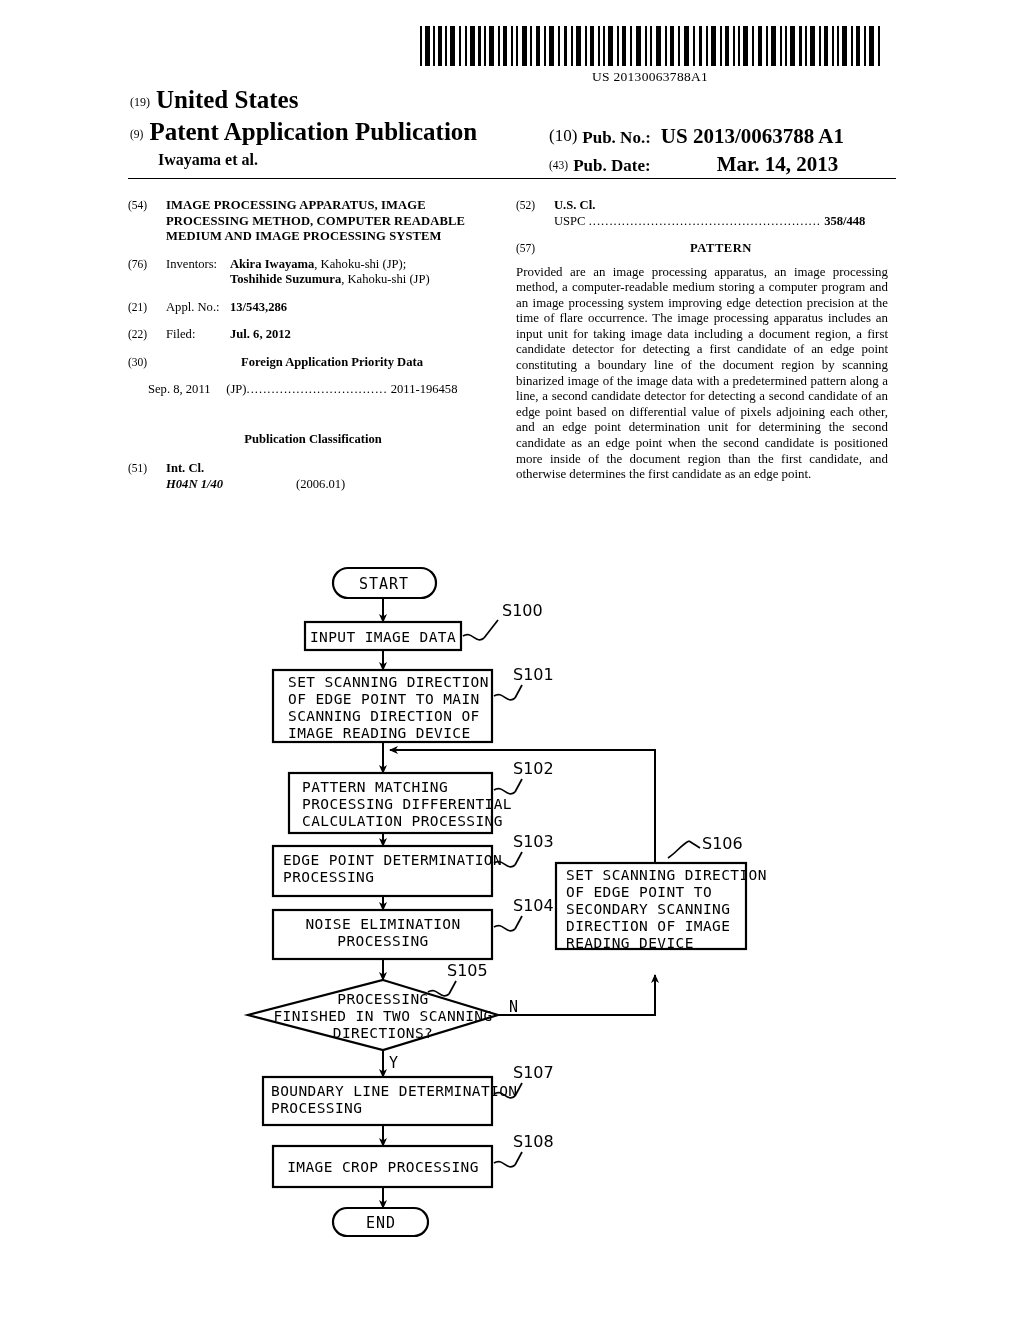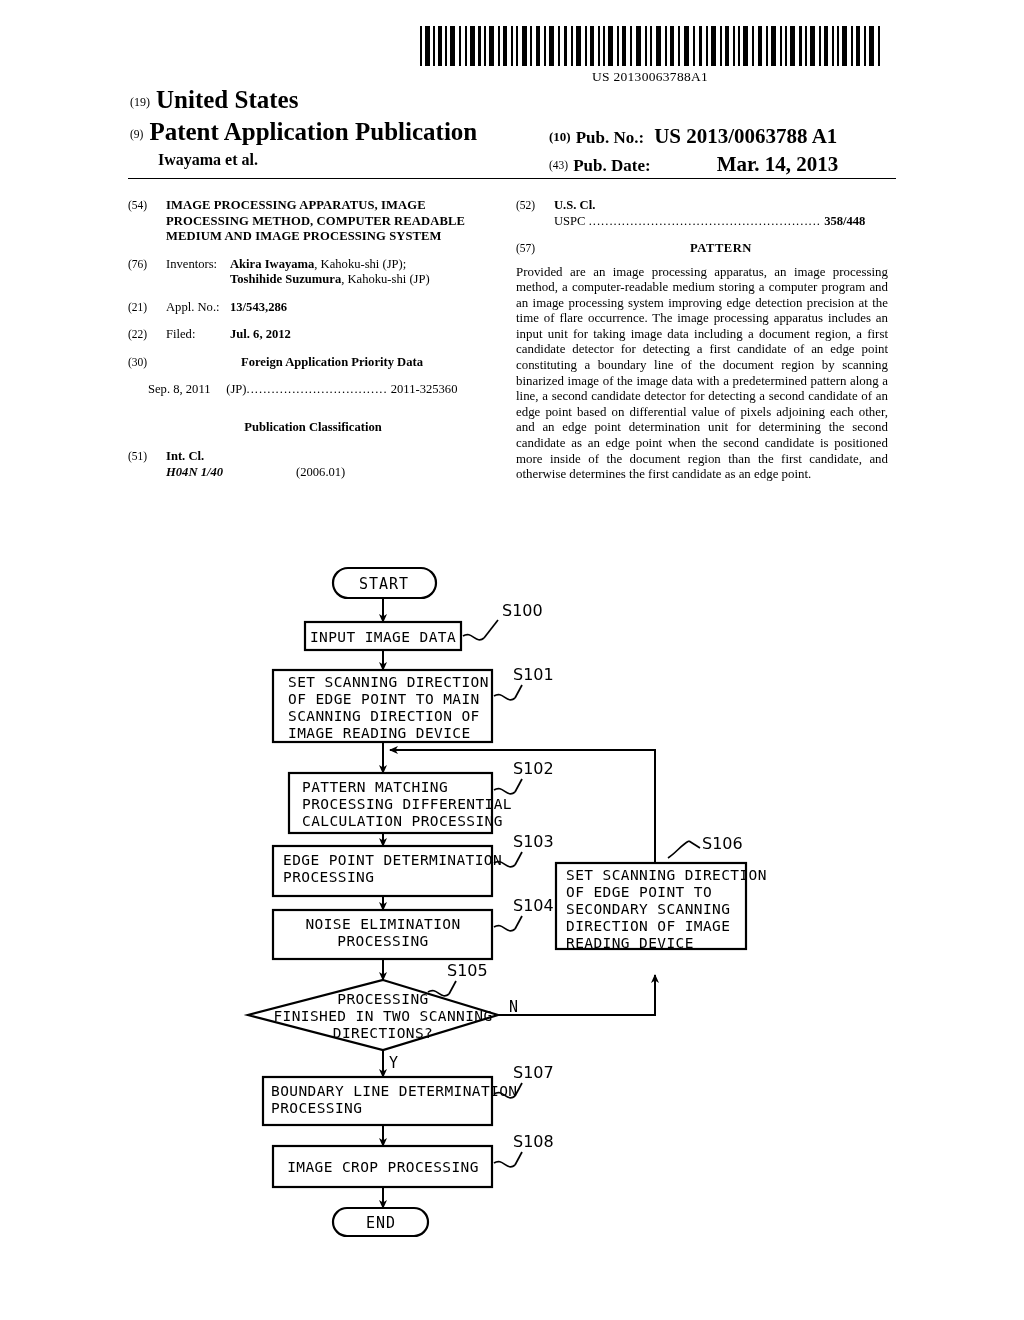--- a/index.html
+++ b/index.html
@@ -80,21 +80,21 @@
   }
 
   #pubno-row {
     position: absolute;
     left: 549px;
     top: 38px;
     font-size: 17px;
     font-weight: bold;
     white-space: nowrap;
   }
-  #pubno-row .paren-num { font-weight: bold; font-size: 13px; }
+  #pubno-row .paren-num { font-weight: normal; font-size: 17px; }
   #pubno-label { margin-left: 5px; }
   #pubno-value {
     font-size: 21px;
     margin-left: 10px;
   }
 
   #pubdate-row {
     position: absolute;
     left: 549px;
     top: 66px;
@@ -178,21 +178,21 @@
     margin-left: 20px;
     white-space: nowrap;
   }
   .dot-leader {
     letter-spacing: 1px;
   }
 
   #pubclass-head {
     text-align: center;
     font-weight: bold;
-    margin-top: 22px;
+    margin-top: 34px;
     margin-bottom: 14px;
   }
 
   .intcl-code {
     display: inline-block;
     width: 130px;
     font-family: Liberation Serif, serif;
   }
 
   
@@ -404,21 +404,21 @@
     <span class="fcode">(30)</span>
     <div class="fbody">
       <div class="centered-head">Foreign Application Priority Data</div>
     </div>
   </div>
 
   <div id="priority-line">
     <span>Sep. 8, 2011</span>
     &nbsp;&nbsp;&nbsp;
     <span>(JP)</span><span class="dot-leader">..................................</span>
-    <span>2011-325360</span>
+    <span>2011-196458</span>
   </div>
 
   <div id="pubclass-head">Publication Classification</div>
 
   <div class="field-row">
     <span class="fcode">(51)</span>
     <div class="fbody">
       <div class="bold">Int. Cl.</div>
       <div>
         <span class="intcl-code italic-bold">H04N 1/40</span><span>(2006.01)</span>

